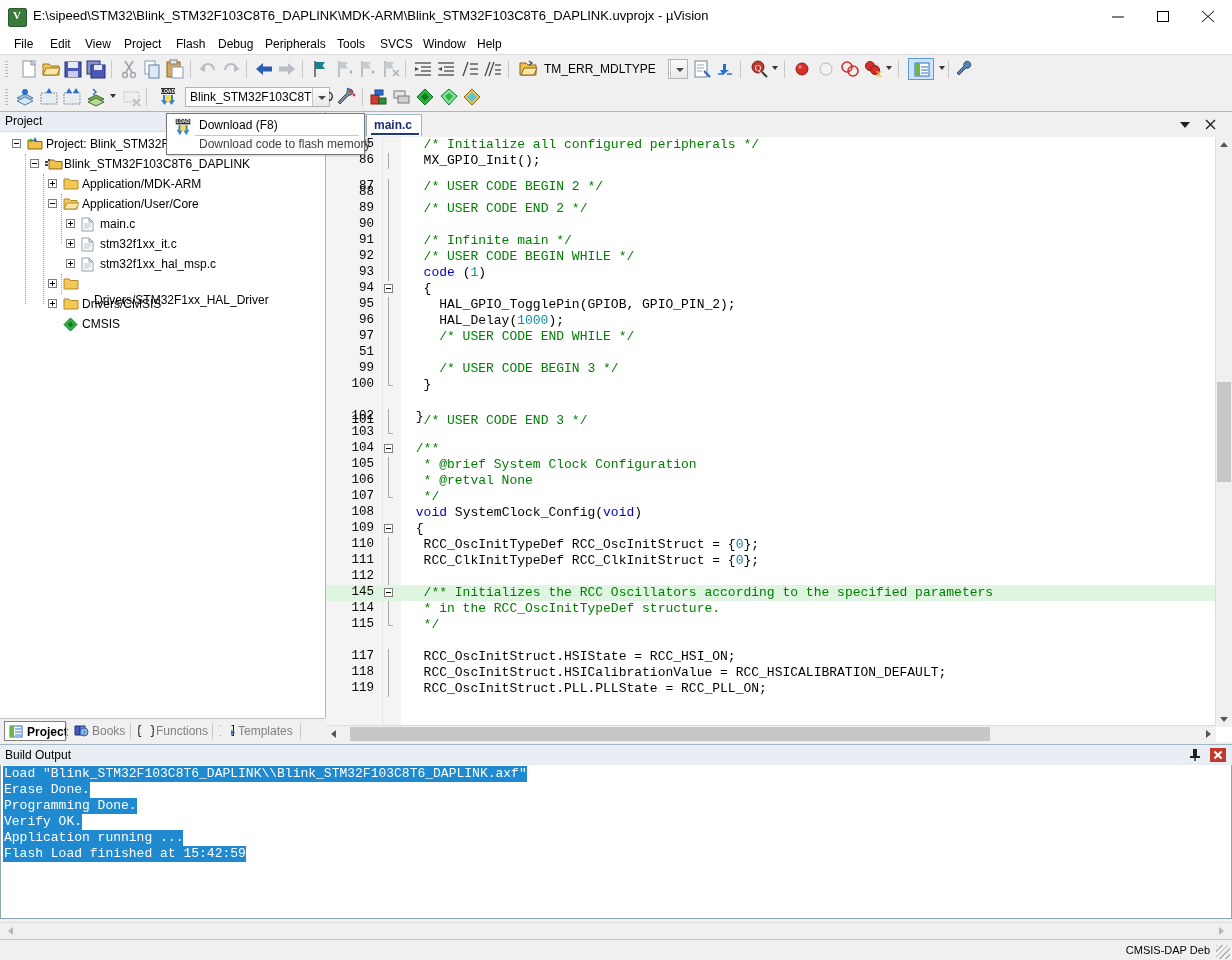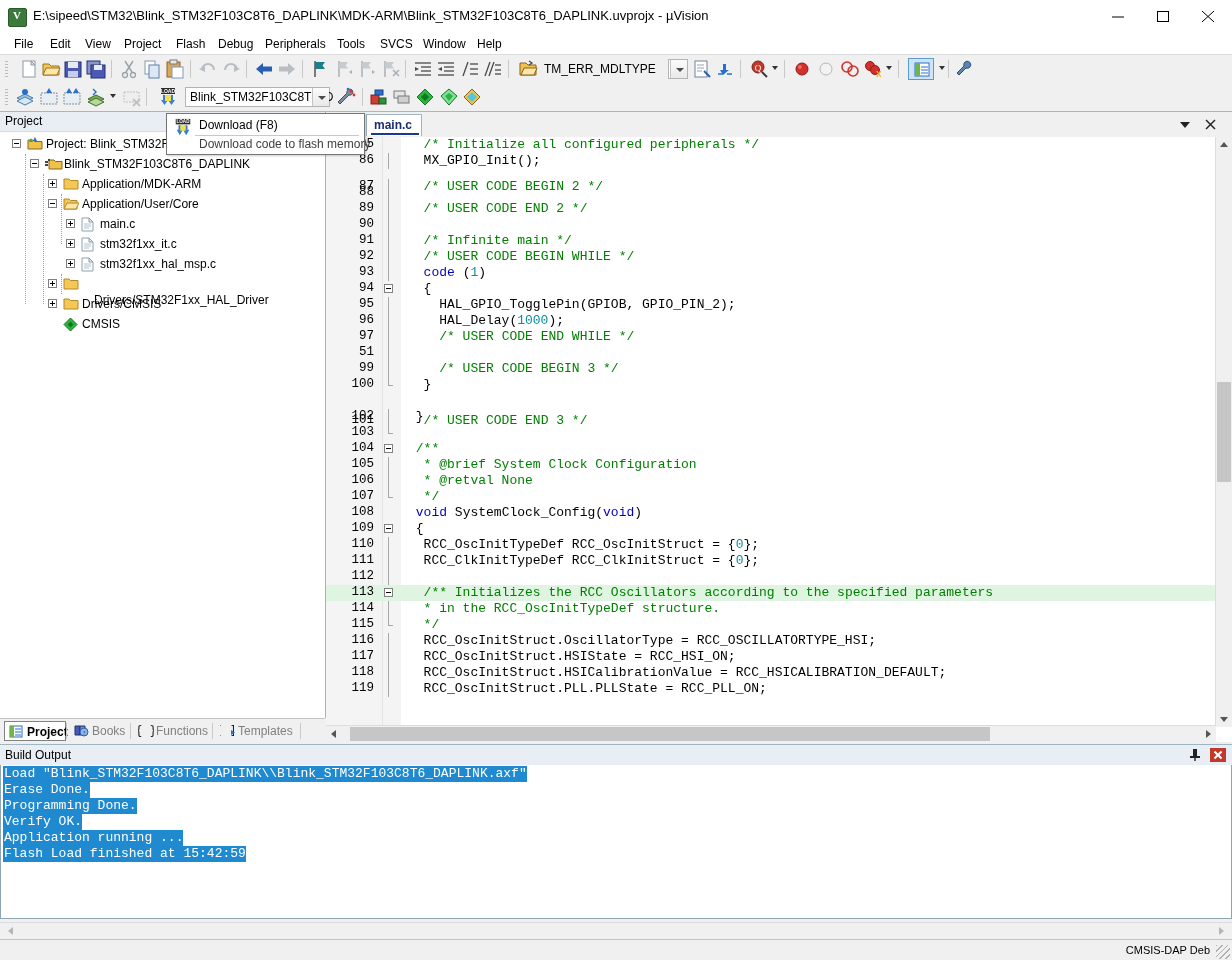--- a/index.html
+++ b/index.html
@@ -806,39 +806,34 @@
             <div class="ln">111</div>
             <div class="fbar" style="top: 0px; height: 16px;"></div>
             <div class="src">  RCC_ClkInitTypeDef RCC_ClkInitStruct = {<span class="num">0</span>};</div>
           </div>
           <div class="cl" style="top: 432px;">
             <div class="ln">112</div>
             <div class="fbar" style="top: 0px; height: 16px;"></div>
             <div class="src"></div>
           </div>
           <div class="cl hl" style="top: 448px;">
-            <div class="ln">113</div>
+            <div class="ln">145</div>
             <div class="fbox"></div>
             <div class="src">  <span class="cm">/** Initializes the RCC Oscillators according to the specified parameters</span></div>
           </div>
           <div class="cl" style="top: 464px;">
             <div class="ln">114</div>
             <div class="fbar" style="top: 0px; height: 16px;"></div>
             <div class="src">  <span class="cm">* in the RCC_OscInitTypeDef structure.</span></div>
           </div>
           <div class="cl" style="top: 480px;">
             <div class="ln">115</div>
             <div class="fbar" style="top: 0px; height: 8px;"></div>
             <div class="fend" style="top: 8px;"></div>
             <div class="src">  <span class="cm">*/</span></div>
-          </div>
-          <div class="cl" style="top: 496px;">
-            <div class="ln">116</div>
-            <div class="fbar" style="top: 0px; height: 16px;"></div>
-            <div class="src">  RCC_OscInitStruct.OscillatorType = RCC_OSCILLATORTYPE_HSI;</div>
           </div>
           <div class="cl" style="top: 512px;">
             <div class="ln">117</div>
             <div class="fbar" style="top: 0px; height: 16px;"></div>
             <div class="src">  RCC_OscInitStruct.HSIState = RCC_HSI_ON;</div>
           </div>
           <div class="cl" style="top: 528px;">
             <div class="ln">118</div>
             <div class="fbar" style="top: 0px; height: 16px;"></div>
             <div class="src">  RCC_OscInitStruct.HSICalibrationValue = RCC_HSICALIBRATION_DEFAULT;</div>

